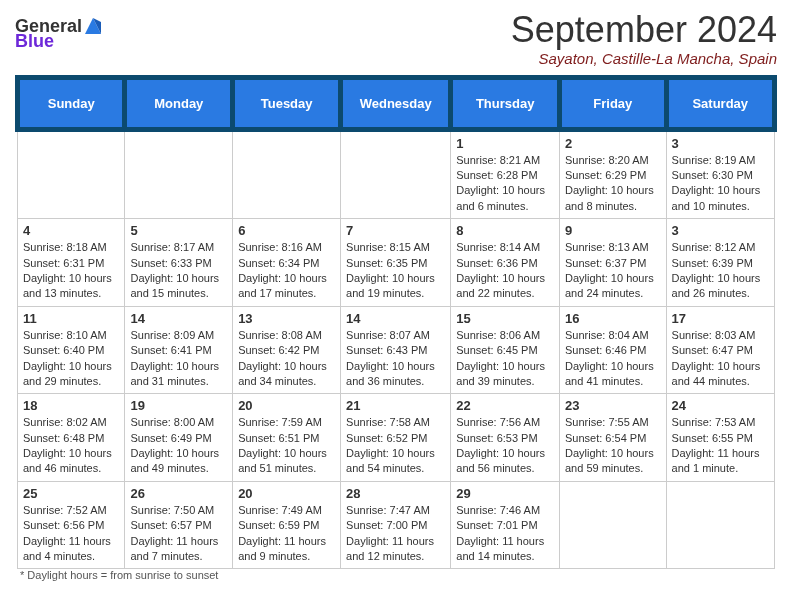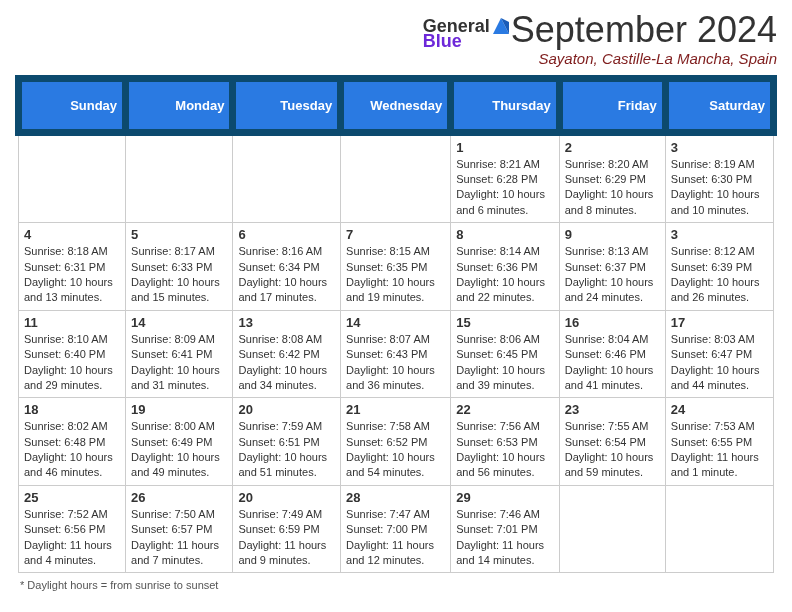--- a/index.html
+++ b/index.html
@@ -5,21 +5,21 @@
     * { box-sizing: border-box; margin: 0; padding: 0; }
     body {
       font-family: Arial, sans-serif;
       background: #fff;
       width: 792px;
       min-height: 612px;
       padding: 10px 15px;
     }
     .header-section {
       display: flex;
-      justify-content: flex-end;
+      justify-content: space-between;
       align-items: flex-start;
       margin-bottom: 8px;
     }
     .logo {
       display: flex;
       align-items: center;
       margin-top: 6px;
     }
     .logo-text-general {
       font-size: 18px;
@@ -57,22 +57,22 @@
       width: 100%;
       border-collapse: collapse;
       font-size: 11px;
     }
     .calendar thead tr th {
       background-color: #2a7ae2;
       color: #fff;
       padding: 16px 5px;
       font-size: 13px;
       font-weight: bold;
-      text-align: right;
-      border: 7px solid #0c4a6e;
+      text-align: center;
+      border: 5px solid #0c4a6e;
     }
     .calendar tbody tr td {
       border: 1px solid #ccc;
       vertical-align: top;
       padding: 4px 5px;
       width: 113px;
       min-height: 80px;
       height: 80px;
     }
     .day-number {
@@ -84,21 +84,20 @@
     }
     .day-info {
       color: #333;
       font-size: 11px;
       line-height: 1.4;
     }
     .empty-cell {
       background: #fff;
     }
     .footer-note {
-      margin-top: 6px;
       font-size: 11px;
       color: #555;
       text-align: left;
       padding-left: 5px;
     }
   </style>
 </head>
 <body>
 
 <div class="header-section">

